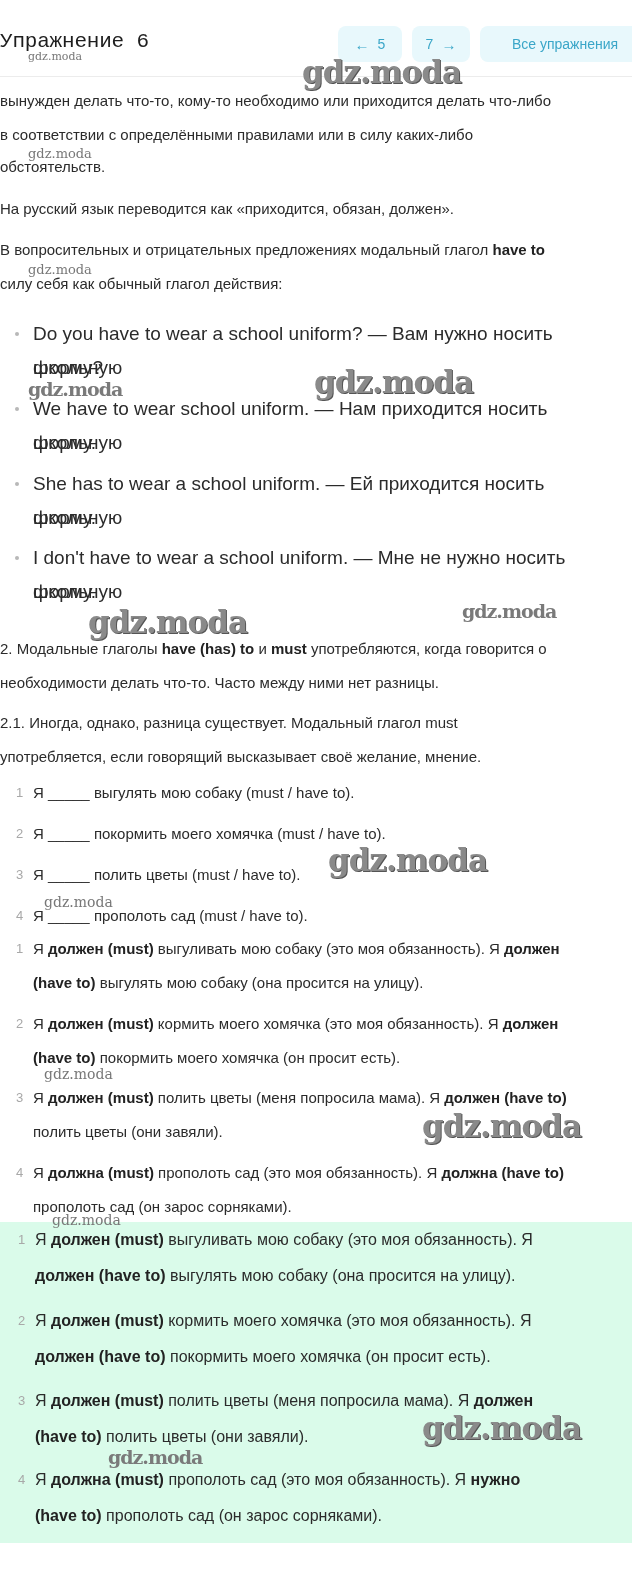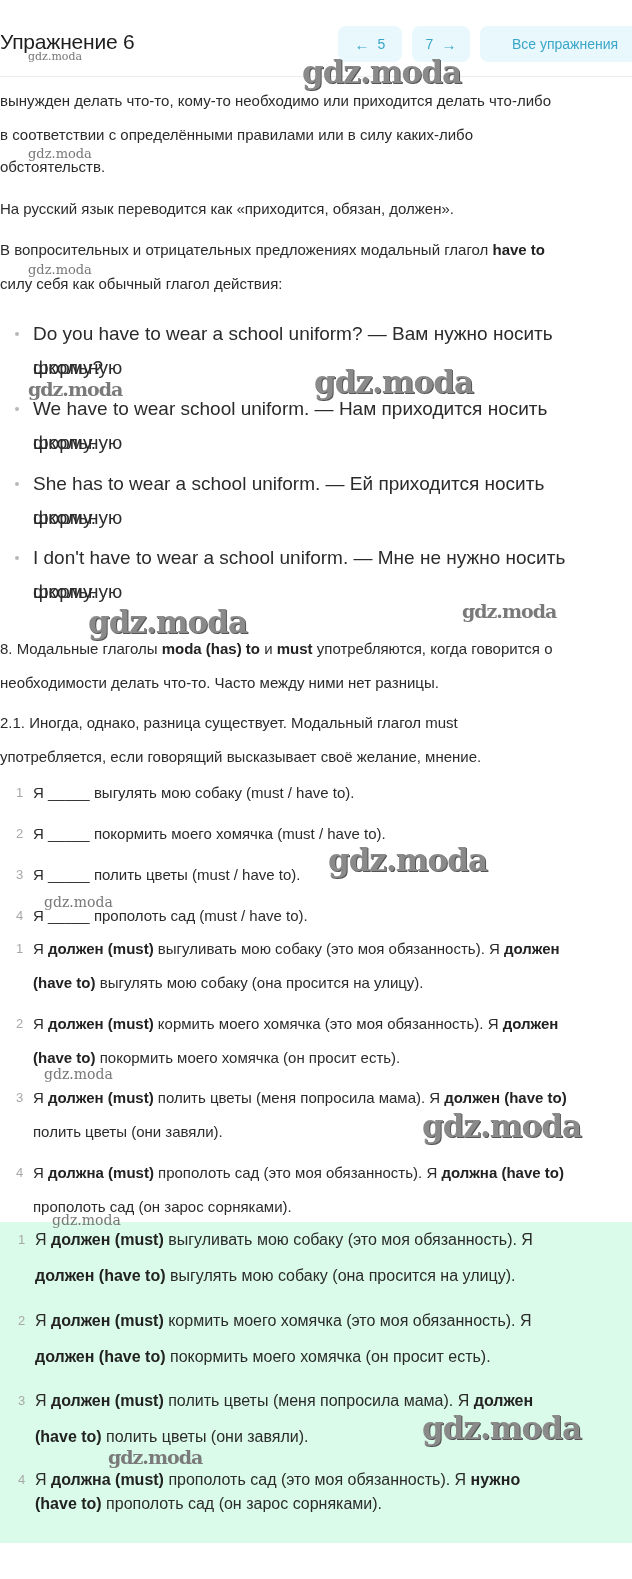--- a/index.html
+++ b/index.html
@@ -8,20 +8,21 @@
     font-family: "Liberation Sans", "DejaVu Sans", sans-serif;
     color: #2b2b2b;
   }
   .header {
     position: absolute; left: 0; top: 0; width: 632px; height: 76px;
     border-bottom: 1px solid #ececec;
   }
   .title {
     position: absolute; left: 0; top: 30px; font-size: 21px; color: #1e1e1e;
     letter-spacing: -0.2px;
+    font-family: Liberation Mono, monospace;
   }
   .nav-btn {
     position: absolute; top: 26px; height: 36px; border-radius: 8px;
     background: #e8f8fc; color: #3aa6c8; font-size: 14px;
     display: flex; align-items: center; justify-content: center; gap: 8px;
     cursor: pointer;
   }
   .nav-prev { left: 338px; width: 64px; }
   .nav-next { left: 412px; width: 58px; }
   .nav-all { left: 480px; width: 148px; padding-left: 11px; }
@@ -107,21 +108,21 @@
     <div class="bullet-text" style="top:0">She has to wear a school uniform. — Ей приходится носить школьную</div>
     <div class="bullet-text" style="top:34px">форму.</div>
   </div>
   <div class="bullet-item" style="top:541px">
     <span class="bullet-dot"></span>
     <div class="bullet-text" style="top:0">I don't have to wear a school uniform. — Мне не нужно носить школьную</div>
     <div class="bullet-text" style="top:34px">форму.</div>
   </div>
 
   <div class="p" style="top:632px">
-    <span>8. Модальные глаголы </span><b>moda (has) to</b><span> и </span><b>must</b><span> употребляются, когда говорится о</span>
+    <span>2. Модальные глаголы </span><b>have (has) to</b><span> и </span><b>must</b><span> употребляются, когда говорится о</span>
   </div>
   <div class="p" style="top:666px">необходимости делать что-то. Часто между ними нет разницы.</div>
   <div class="p" style="top:706px">2.1. Иногда, однако, разница существует. Модальный глагол must</div>
   <div class="p" style="top:740px">употребляется, если говорящий высказывает своё желание, мнение.</div>
 
   <div class="num-item" style="top:776px">
     <span class="num">1</span>
     <div class="num-text">Я _____ выгулять мою собаку (must / have to).</div>
   </div>
   <div class="num-item" style="top:817px">
@@ -171,21 +172,21 @@
     <div class="num-text" style="top:36px"><b>должен (have to)</b><span> покормить моего хомячка (он просит есть).</span></div>
   </div>
   <div class="num-item" style="top:161px">
     <span class="num" style="line-height:36px">3</span>
     <div class="num-text" style="top:0"><span>Я </span><b>должен (must)</b><span> полить цветы (меня попросила мама). Я </span><b>должен</b></div>
     <div class="num-text" style="top:36px"><b>(have to)</b><span> полить цветы (они завяли).</span></div>
   </div>
   <div class="num-item" style="top:240px">
     <span class="num" style="line-height:36px">4</span>
     <div class="num-text" style="top:0"><span>Я </span><b>должна (must)</b><span> прополоть сад (это моя обязанность). Я </span><b>нужно</b></div>
-    <div class="num-text" style="top:24px"><b>(have to)</b><span> прополоть сад (он зарос сорняками).</span></div>
+    <div class="num-text" style="top:36px"><b>(have to)</b><span> прополоть сад (он зарос сорняками).</span></div>
   </div>
 </div>
 
 <span class="wm wm-small" style="left:28px;top:50px">gdz.moda</span>
 <span class="wm wm-big" style="left:302px;top:54px">gdz.moda</span>
 <span class="wm wm-small" style="left:28px;top:146px;font-size:13px">gdz.moda</span>
 <span class="wm wm-small" style="left:28px;top:262px;font-size:13px">gdz.moda</span>
 <span class="wm wm-mid" style="left:28px;top:378px">gdz.moda</span>
 <span class="wm wm-big" style="left:314px;top:364px">gdz.moda</span>
 <span class="wm wm-big" style="left:88px;top:604px">gdz.moda</span>

